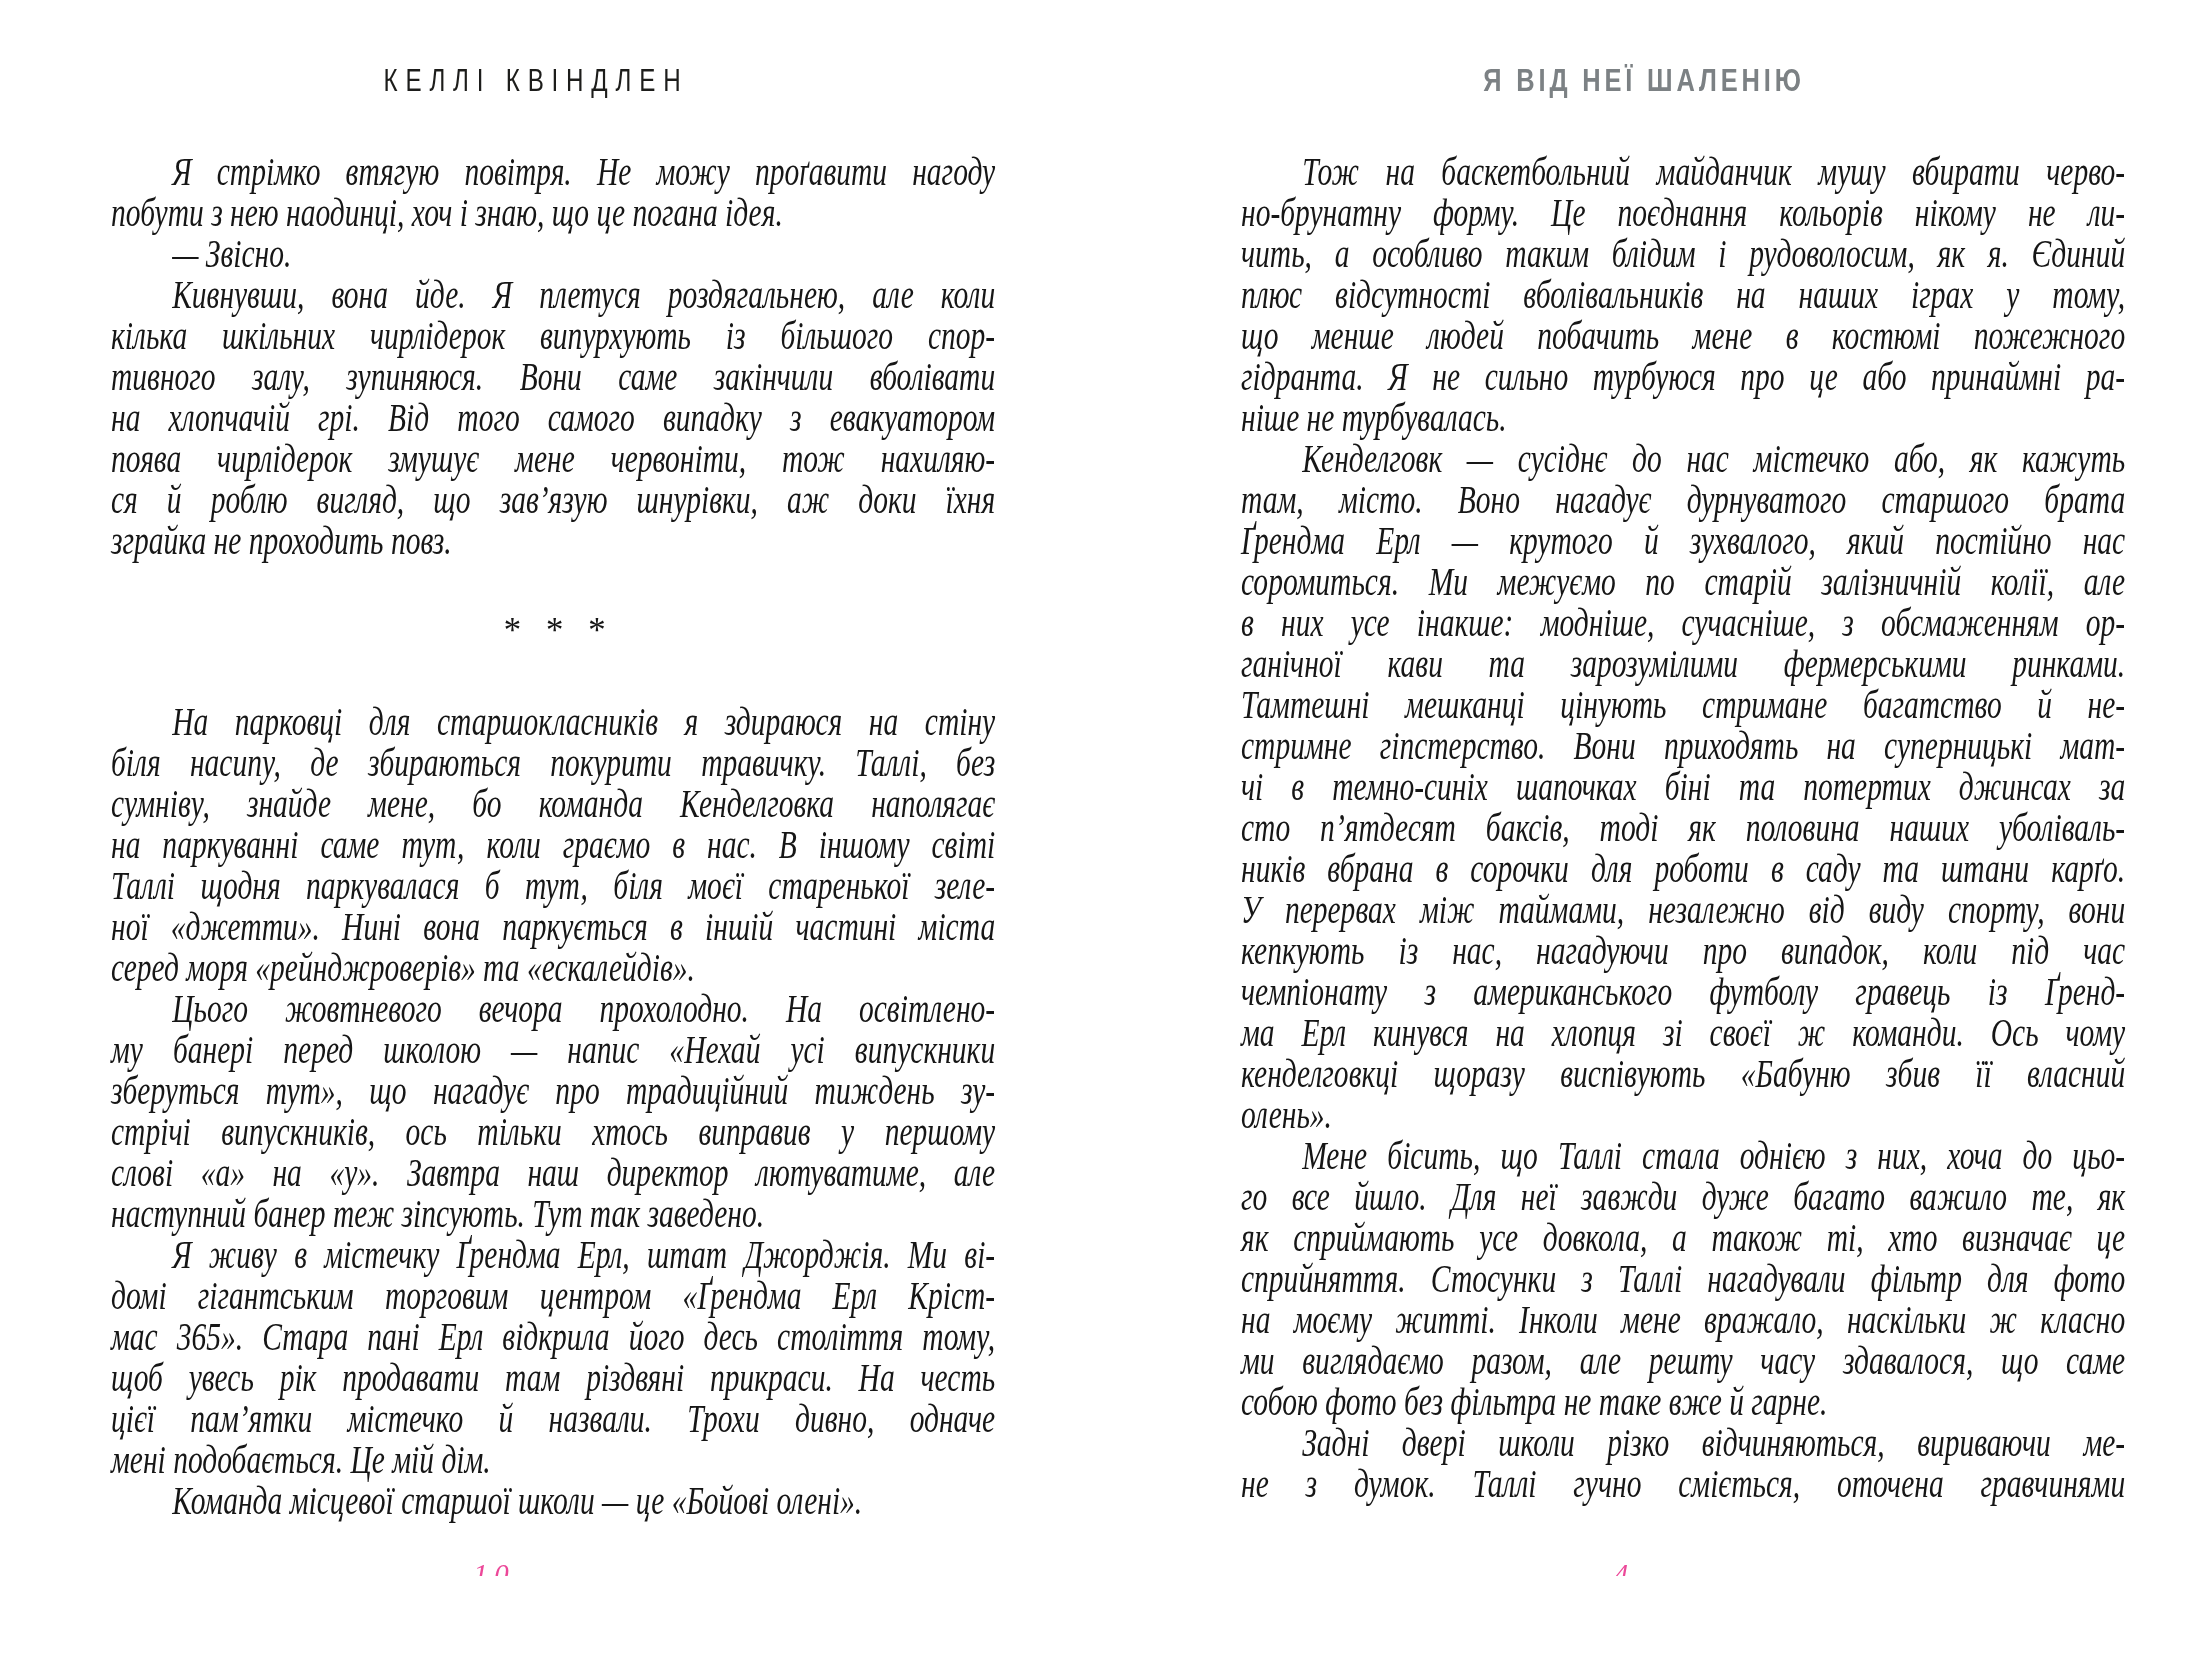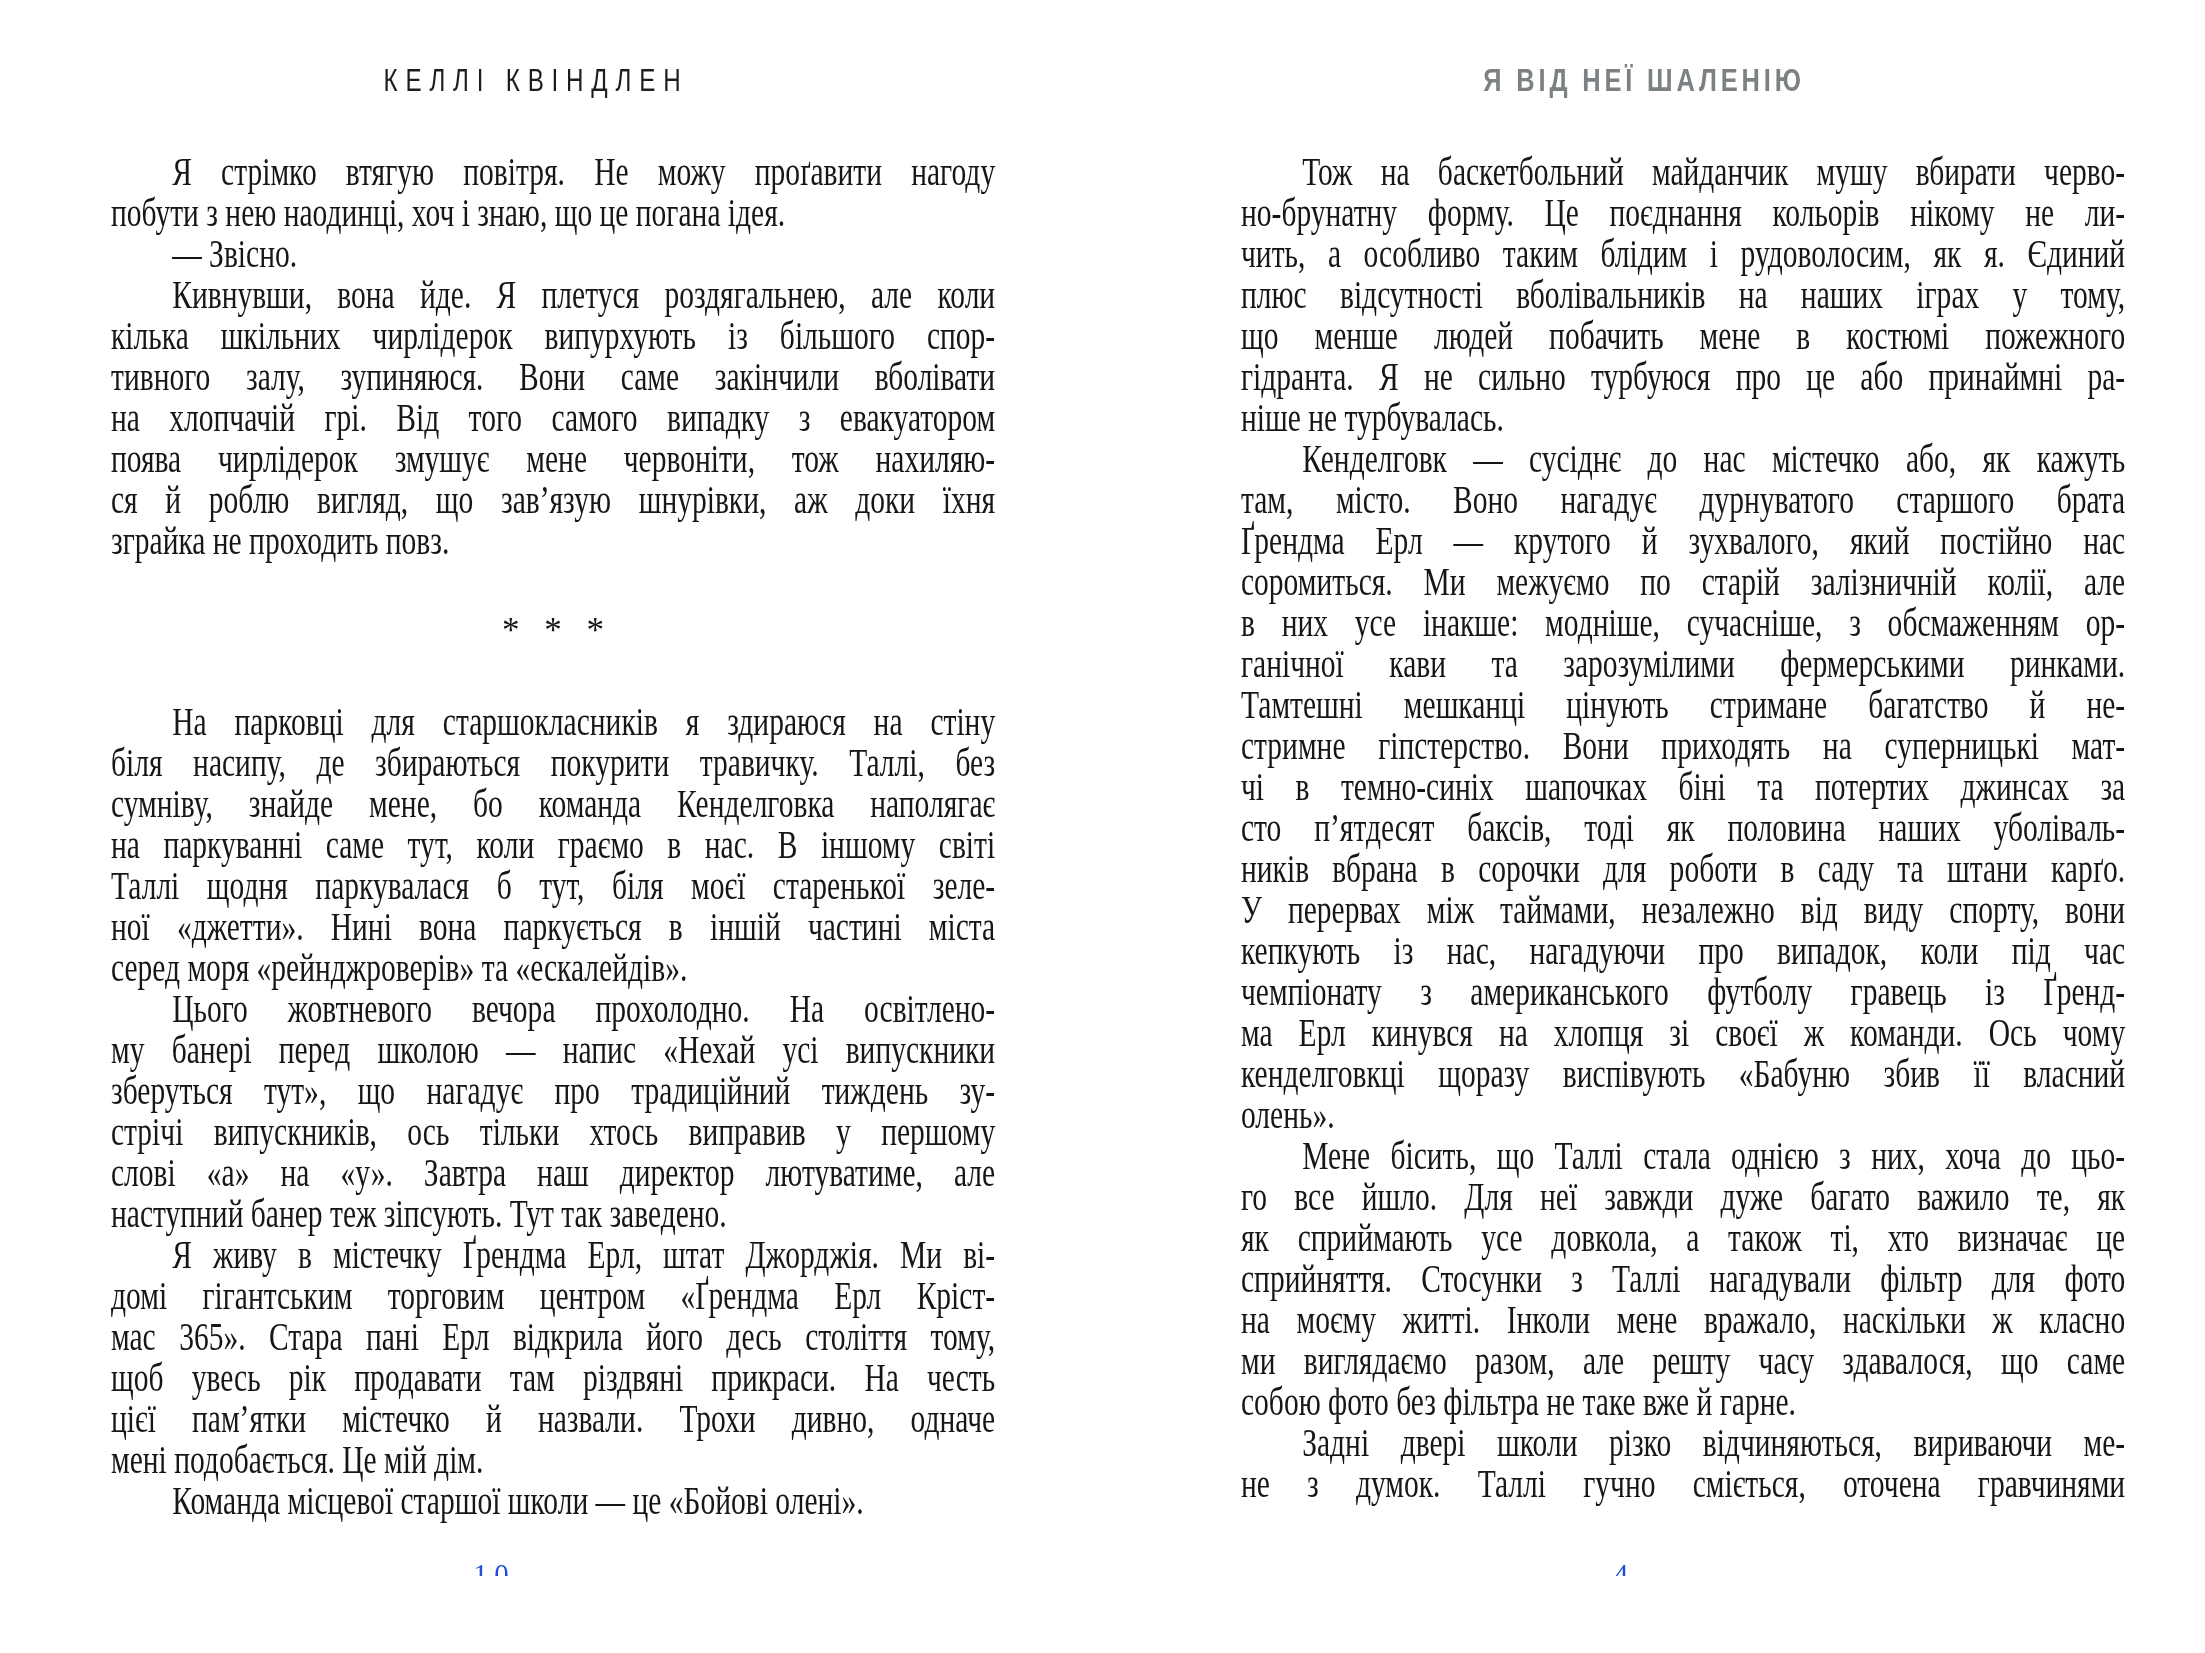--- a/index.html
+++ b/index.html
@@ -22,21 +22,21 @@
     left: 0;
     width: 100%;
     text-align: center;
     font-family: "Liberation Sans", "DejaVu Sans", sans-serif;
     line-height: 1;
     white-space: nowrap;
   }
   .rh-left  { font-size: 31px; font-weight: 400; letter-spacing: 10px; transform: scaleX(0.78); margin-left: -16.7px; }
   .rh-right { font-size: 31px; font-weight: 700; letter-spacing: 4.7px;  transform: scaleX(0.82); margin-left: -39px; }
 
-  .body-text { position: absolute; top: 151px; left: 0; width: 100%; }
+  .body-text { position: absolute; top: 151px; left: 0; width: 100%; font-style: italic; }
 
   .line {
     width: 1228px;                 
     transform: scaleX(0.72);
     transform-origin: 0 50%;
     height: 41px;
     line-height: 41px;
     font-size: 41px;
     text-align: justify;
     text-align-last: justify;
@@ -61,21 +61,22 @@
 
   .page-number {
     position: absolute;
     top: 1560px;
     left: 380px;
     transform: translateX(-50%);
     font-size: 29px;
     line-height: 1;
     letter-spacing: 6.7px;
     padding-left: 6.7px;
-    color: #1d4ed8;
+    color: #ec4899;
+    font-style: italic;
   }
 </style>
 </head>
 <body>
 
 <div class="spread">
 
   <section class="page page-left">
     <header class="running-head rh-left" style="color: rgb(29, 29, 27);">КЕЛЛІ КВІНДЛЕН</header>
     <div class="body-text">

